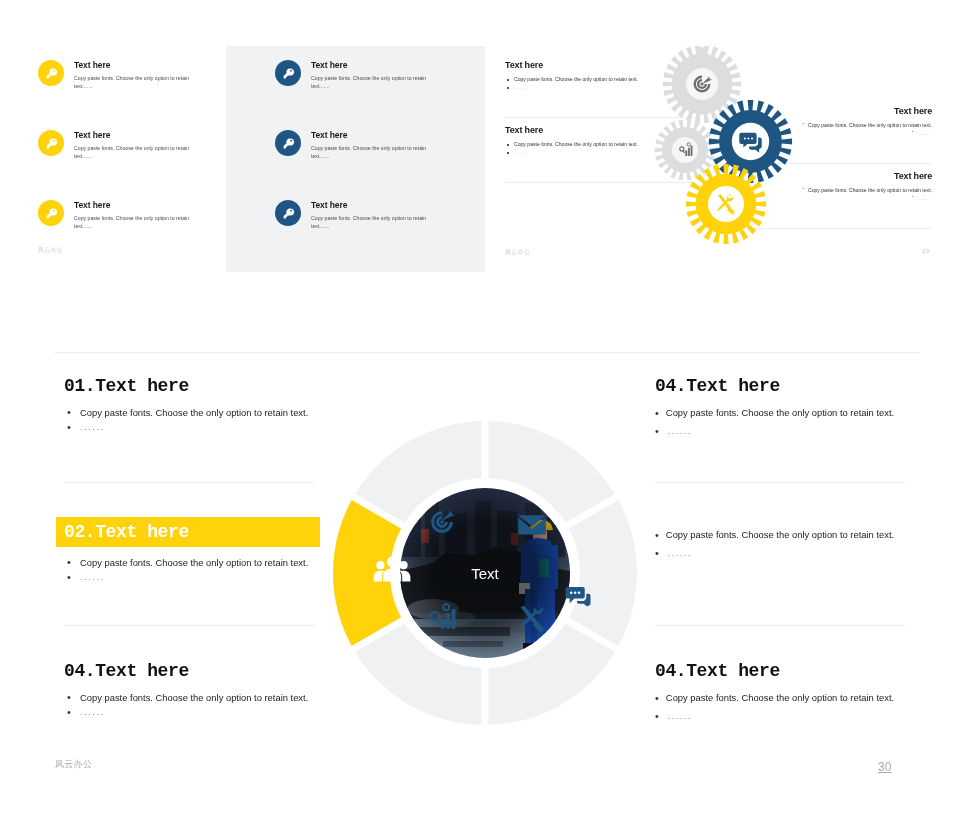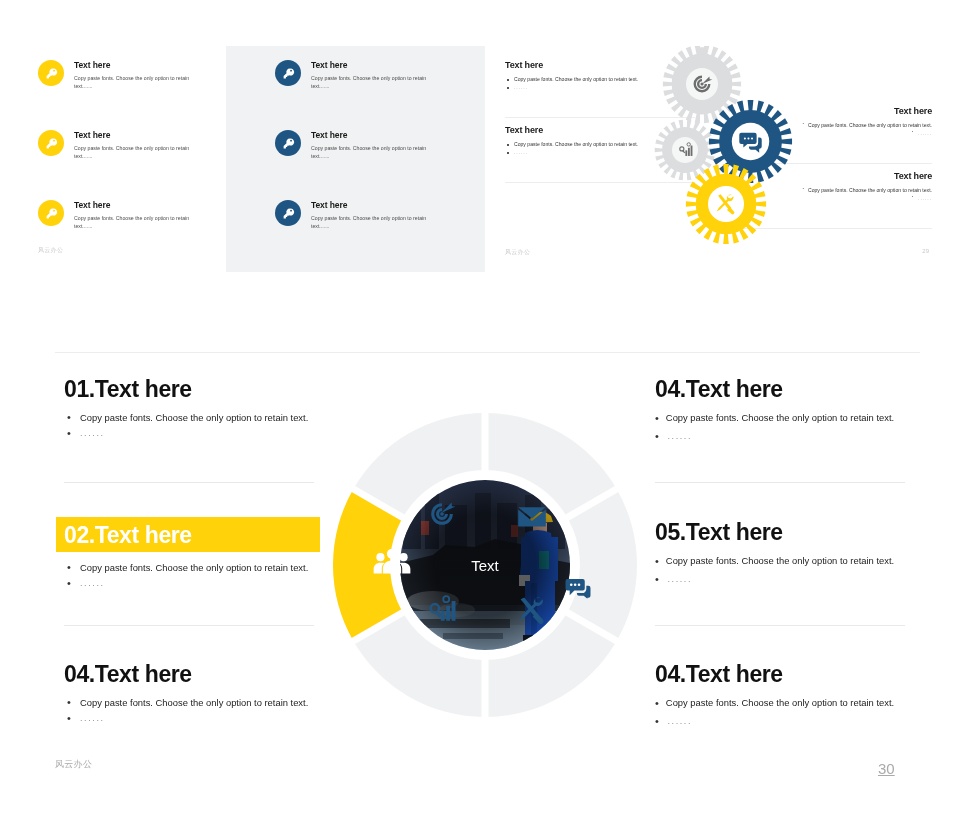--- a/index.html
+++ b/index.html
@@ -48,34 +48,34 @@
   .hairline{position:absolute;height:1px;background:#ededed;}
 
   .gear{position:absolute;}
   .gear svg{display:block;width:100%;height:100%;}
 
   
   #slideC{left:30px;top:310px;width:910px;height:480px;}
   #slideC .topline{position:absolute;left:25px;top:42px;width:865px;height:1px;background:#ededed;}
 
   .blk{position:absolute;width:250px;}
-  .blk .hd{font-size:23px;font-weight:bold;color:#111;letter-spacing:-.4px;line-height:1.15;}
+  .blk .hd{font-size:18px;font-weight:bold;color:#111;letter-spacing:-.4px;line-height:1.15;font-family:Liberation Mono, monospace;}
   .blk .hd.hl{background:#FFD20A;color:#ffffff;padding:5px 6px 4px 8px;margin-left:-8px;width:250px;box-sizing:content-box;}
   .blk ul{list-style:none;margin:8px 0 0 0;padding:0;}
   .blk li{font-size:9.4px;color:#222;line-height:1.62;position:relative;}
   .blk.L li{padding-left:16px;}
   .blk.L li:before{content:"•";position:absolute;left:3px;top:-1px;font-size:11px;color:#333;}
   .blk.L li.dots{color:#8d8d8d;letter-spacing:1.6px;font-size:9px;}
   .blk.R{}
   .blk.R li:before{content:"•";font-size:11px;color:#333;margin-right:7px;vertical-align:-1px;}
   .blk.R li.dots{color:#8d8d8d;letter-spacing:1.6px;font-size:9px;}
   .blkline{position:absolute;height:1px;background:#e9e9e9;width:250px;}
 
   
-  #donut{position:absolute;left:295px;top:95px;width:320px;height:320px;}
+  #donut{position:absolute;left:295px;top:103px;width:320px;height:320px;}
   #donut svg{display:block;}
 </style>
 </head>
 <body>
 
 <div class="canvas">
 
   <div class="slide" id="slideA">
     <div class="greypanel"></div>
 
@@ -304,21 +304,20 @@
     <div class="blk R" style="left:625px;top:66px;">
       <div class="hd">04.Text here</div>
       <ul>
         <li>Copy paste fonts. Choose the only option to retain text.</li>
         <li class="dots">......</li>
       </ul>
     </div>
     <div class="blkline" style="left:625px;top:172px;"></div>
 
     <div class="blk R" style="left:625px;top:209px;">
-      <div class="hd">05.Text here</div>
       <ul>
         <li>Copy paste fonts. Choose the only option to retain text.</li>
         <li class="dots">......</li>
       </ul>
     </div>
     <div class="blkline" style="left:625px;top:315px;"></div>
 
     <div class="blk R" style="left:625px;top:351px;">
       <div class="hd">04.Text here</div>
       <ul>
@@ -462,16 +461,16 @@
             <circle cx="84" cy="30" r="12"></circle>
             <path d="M84 46c12 0 20 8 20 19v13H80V64c0-7-3-13-8-17 4-1 8-1 12-1z"></path>
           </g>
         </g>
 
         <text x="160" y="166" text-anchor="middle" fill="#ffffff" font-family="Liberation Sans, sans-serif" font-size="15">Text</text>
       </svg>
     </div>
 
     <div class="footer-brand" style="left:25px;top:448px;font-size:9px;color:#aaa;">风云办公</div>
-    <div class="footer-num" style="left:848px;top:450px;font-size:15px;color:#aaa;text-decoration:underline;">30</div>
+    <div class="footer-num" style="left:848px;top:450px;font-size:12px;color:#aaa;text-decoration:underline;">30</div>
   </div>
 
 </div>
 
 </body></html>

